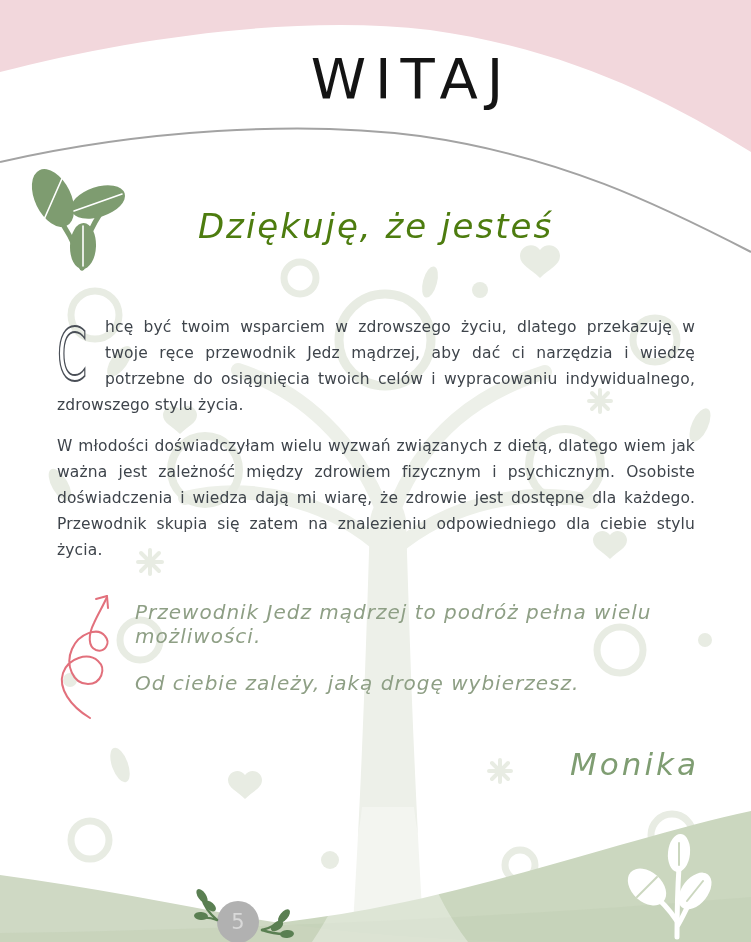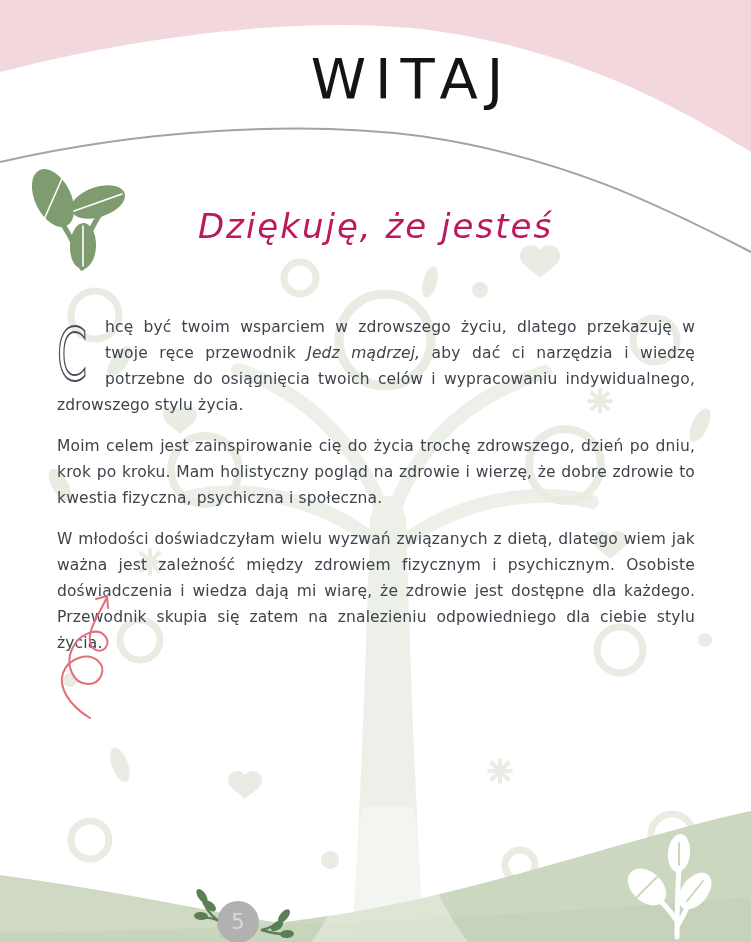--- a/index.html
+++ b/index.html
@@ -22,36 +22,36 @@
   }
   .footer-sprigs{position:absolute;left:192px;top:886px;z-index:6;}
   
   .page-title{
     position:absolute;top:46px;left:0;width:100%;text-align:center;
     font-size:56px;color:#141414;letter-spacing:9px;
     font-family:"DejaVu Sans",sans-serif;font-weight:400;margin-left:36px;
   }
   .page-heading{
     position:absolute;top:206px;left:0;width:100%;text-align:center;
-    font-size:34px;color:#be185d;font-style:italic;letter-spacing:2px;
+    font-size:34px;color:#4d7c0f;font-style:italic;letter-spacing:2px;
   }
   .body-copy{
     position:absolute;left:57px;top:314px;width:638px;
     font-size:15.5px;line-height:1.68;color:#3e444b;
     text-align:justify;letter-spacing:0.15px;
   }
   .body-copy p{margin:0 0 15px 0;}
   .dropcap{
     float:left;
     font-size:60px;line-height:0.95;color:transparent;
     -webkit-text-stroke:1.6px #4a4f57;
     transform:scale(0.72,1.22);transform-origin:left top;
     margin:6px 6px 0 0;display:inline-block;
   }
-  .italic{font-style:italic;}
+  .italic{}
   .quotes{
     position:absolute;left:135px;top:600px;width:570px;
     font-size:20px;font-style:italic;color:#8e9f85;letter-spacing:1px;
   }
   .quotes .q-line{margin:0 0 23px 0;}
   .spiral{position:absolute;left:52px;top:584px;z-index:4;}
   .signature{
     position:absolute;right:52px;top:746px;
     font-size:31px;font-style:italic;color:#7f9d72;letter-spacing:3px;
   }
@@ -156,35 +156,37 @@
   <div class="content">
 
     <div class="page-title">WITAJ</div>
 
     <div class="page-heading">Dziękuję, że jesteś</div>
 
     <div class="body-copy">
       <p>
         <span class="dropcap">C</span><span>hcę być twoim wsparciem w zdrowszego życiu, dlatego przekazuję w twoje ręce przewodnik </span><span class="italic">Jedz mądrzej,</span><span> aby dać ci narzędzia i wiedzę potrzebne do osiągnięcia twoich celów i wypracowaniu indywidualnego, zdrowszego stylu życia.</span>
       </p>
-      <p>Moim celem jest zainspirowanie cię do życia trochę zdrowszego, dzień po dniu, krok po kroku. Mam holistyczny pogląd na zdrowie i wierzę, że dobre zdrowie to kwestia fizyczna, psychiczna i społeczna.</p>
       <p>W młodości doświadczyłam wielu wyzwań związanych z dietą, dlatego wiem jak ważna jest zależność między zdrowiem fizycznym i psychicznym. Osobiste doświadczenia i wiedza dają mi wiarę, że zdrowie jest dostępne dla każdego. Przewodnik skupia się zatem na znalezieniu odpowiedniego dla ciebie stylu życia.</p>
     </div>
 
     <svg class="spiral" width="70" height="138" viewBox="0 0 70 138" aria-hidden="true">
       <g fill="none" stroke="#e2707c" stroke-width="2" stroke-linecap="round">
         <path d="M38,134 C18,122 6,104 11,89 C16,74 36,68 46,77 C55,85 49,100 36,100 C21,100 13,81 20,65 C27,49 46,43 53,52 C59,59 53,69 44,66 C36,63 36,51 42,39 C46,30 51,22 55,13"></path>
         <path d="M55,12 L44,15"></path>
         <path d="M55,12 L56,24"></path>
       </g>
     </svg>
 
     <div class="quotes">
+      <p class="q-line"><span>Przewodnik </span><span>Jedz mądrzej</span><span> to podróż pełna wielu możliwości.</span></p>
+      <p class="q-line">Od ciebie zależy, jaką drogę wybierzesz.</p>
     </div>
 
+    <div class="signature">Monika</div>
   </div>
 
   <div class="footer-circle">
     <span>5</span>
   </div>
   <svg class="footer-sprigs" width="110" height="56" viewBox="0 0 110 56" aria-hidden="true">
     <g stroke="#5a7f52" stroke-width="2.4" fill="none" stroke-linecap="round">
       <path d="M25,34 C18,28 12,20 10,12"></path>
       <path d="M25,34 C20,32 14,31 8,32"></path>
       <path d="M70,44 C78,42 86,38 92,32"></path>

